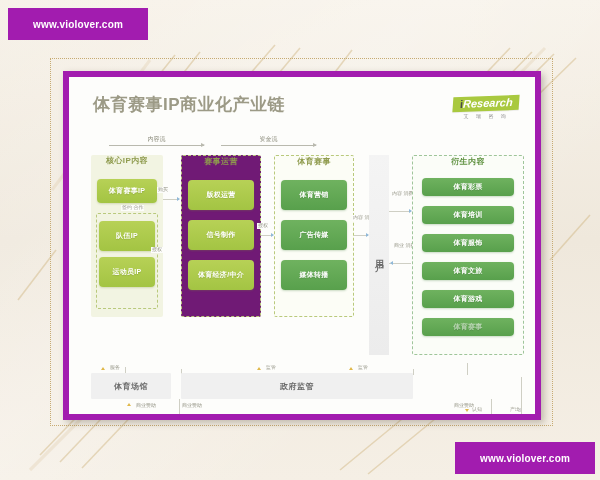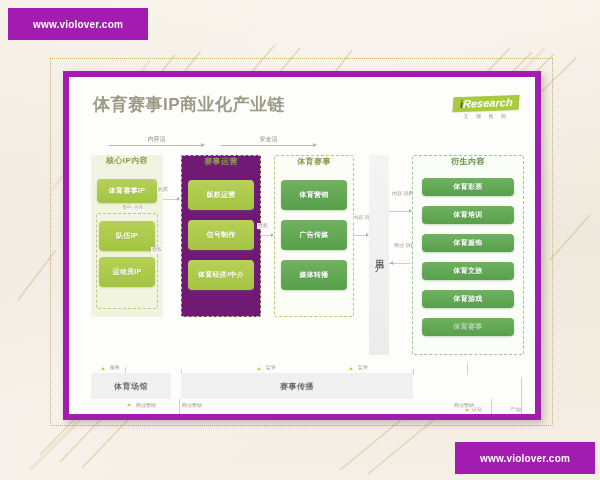--- a/index.html
+++ b/index.html
@@ -326,21 +326,21 @@
 
   <div class="arrow-u" style="position:absolute;left:280px;top:290px;"></div>
   <div class="clabel" style="position:absolute;left:288px;top:288px;">监管</div>
 
   <div class="conn v" style="position:absolute;left:112px;top:292px;height:6px;"></div>
   <div class="conn v" style="position:absolute;left:344px;top:292px;height:6px;"></div>
   <div class="conn v" style="position:absolute;left:398px;top:286px;height:12px;"></div>
 
   <div class="support-row">
     <div class="support-box sb-venue">体育场馆</div>
-    <div class="support-box sb-gov">赛事传播</div>
+    <div class="support-box sb-gov">政府监管</div>
   </div>
 
   <div class="arrow-u" style="position:absolute;left:58px;top:326px;"></div>
   <div class="clabel" style="position:absolute;left:66px;top:326px;">商业赞助</div>
   <div class="clabel" style="position:absolute;left:112px;top:326px;">商业赞助</div>
   <div class="conn v" style="position:absolute;left:110px;top:322px;height:18px;"></div>
   <div class="clabel" style="position:absolute;left:384px;top:326px;">商业赞助</div>
   <div class="conn v" style="position:absolute;left:422px;top:322px;height:18px;"></div>
 
   <div class="arrow-d" style="position:absolute;left:396px;top:332px;"></div>

